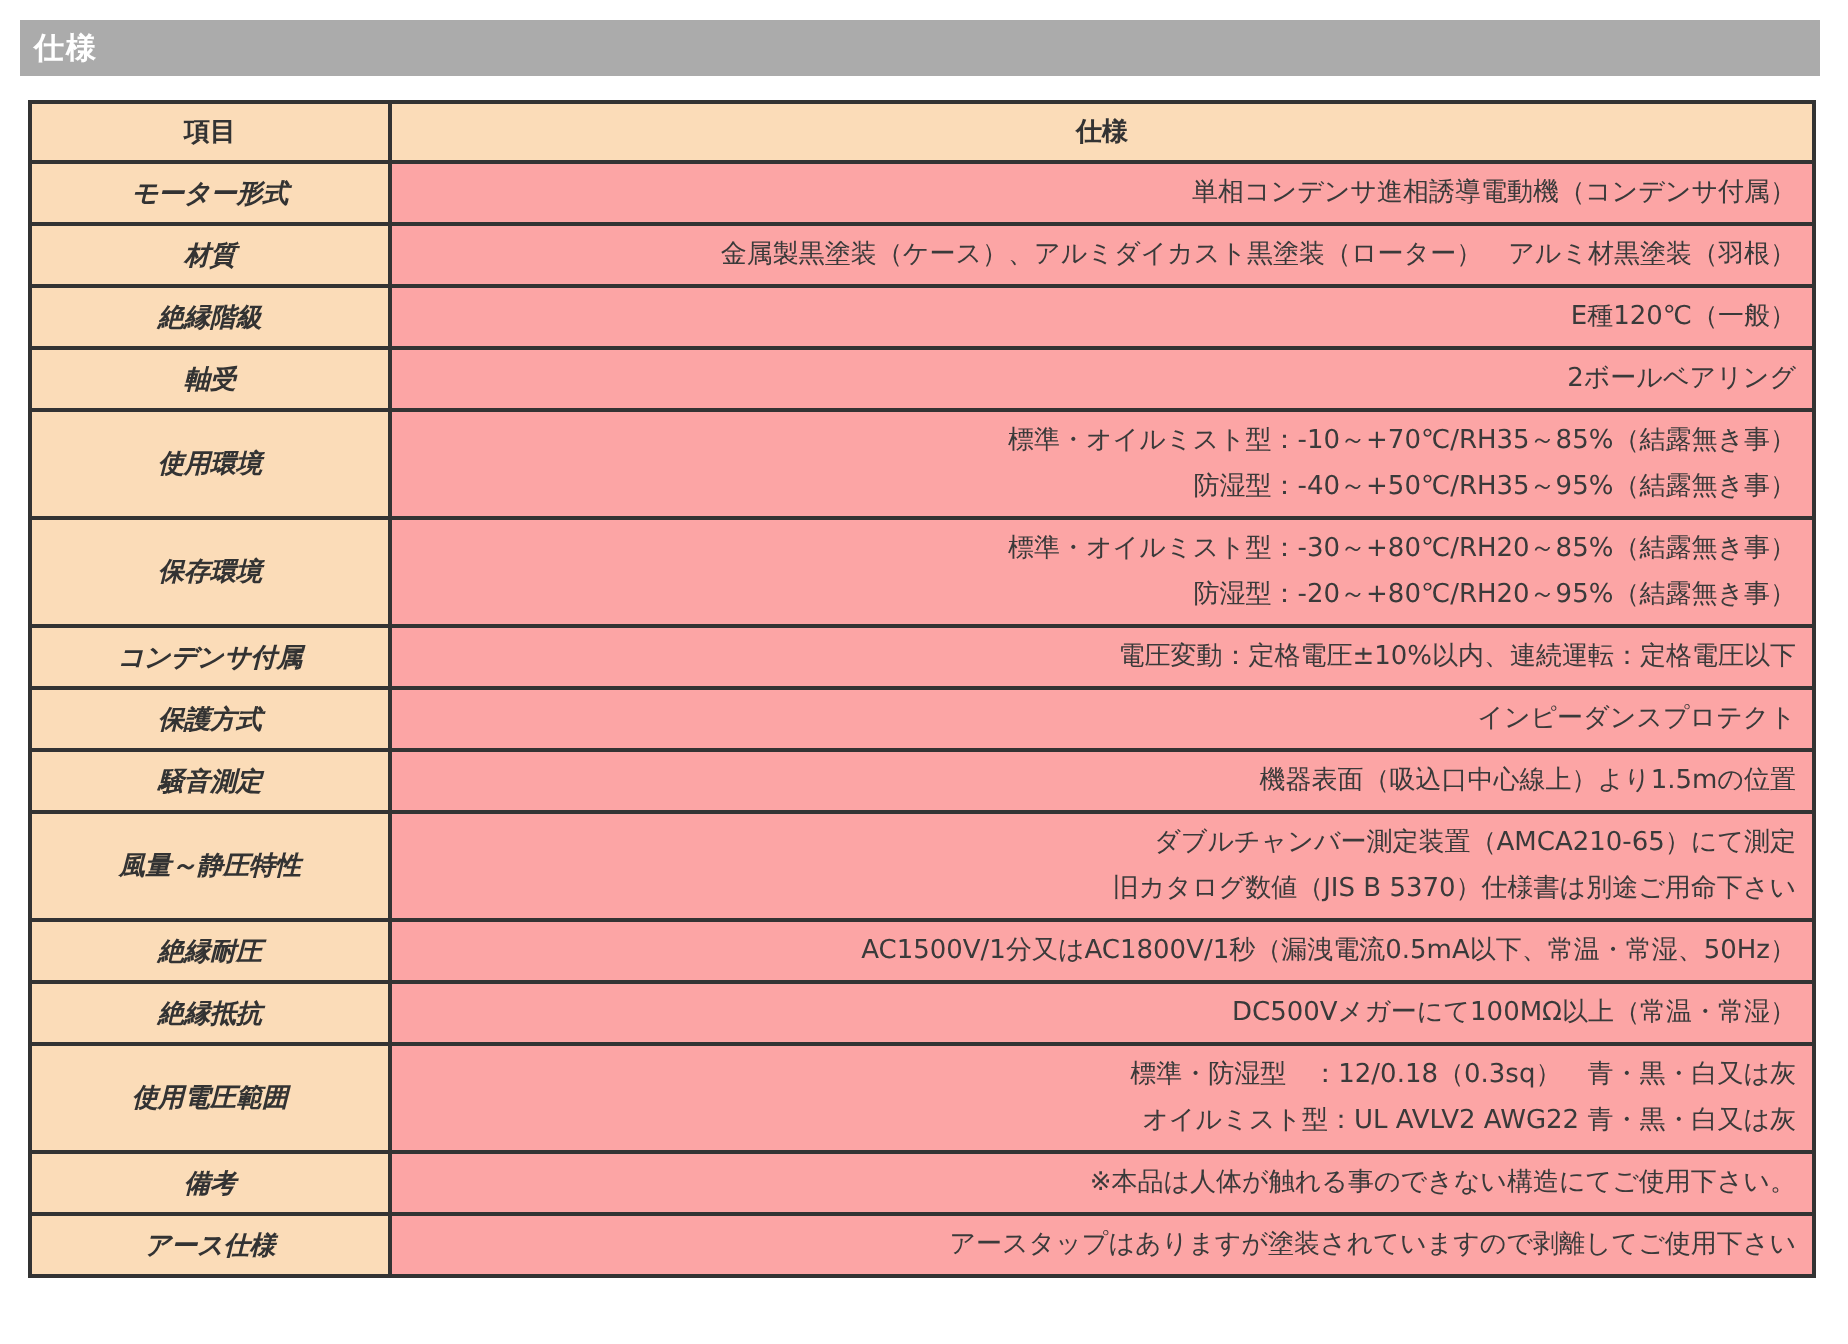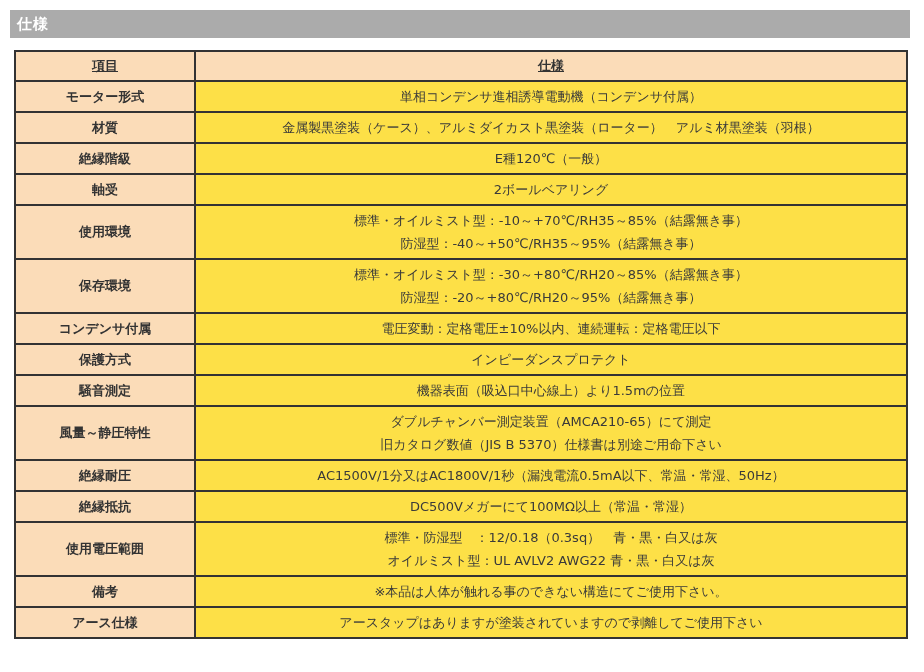--- a/index.html
+++ b/index.html
@@ -43,33 +43,33 @@
     box-sizing:border-box;
     vertical-align:middle;
   }
   .spec-table col.col-item{width:180px;}
   .spec-table thead th{
     background:var(--label-bg);
     font-weight:bold;
     text-align:center;
     height:30px;
     color:#333;
-    text-decoration:underline;
   }
   .spec-table tbody th{
     background:var(--label-bg);
     font-weight:bold;
     text-align:center;
     color:#333;
     padding:3px 4px;
+    font-style:italic;
   }
   .spec-table tbody td{
-    background:#fde047;
-    text-align:center;
-    padding:3px 18px;
+    background:#fca5a5;
+    text-align:right;
+    padding:3px 8px;
   }
   .spec-table tbody td .line{
     line-height:23px;
     white-space:nowrap;
   }
   .spec-table tbody tr.single{height:31px;}
   .spec-table tbody tr.double{height:52px;}
 </style>
 </head>
 <body>

